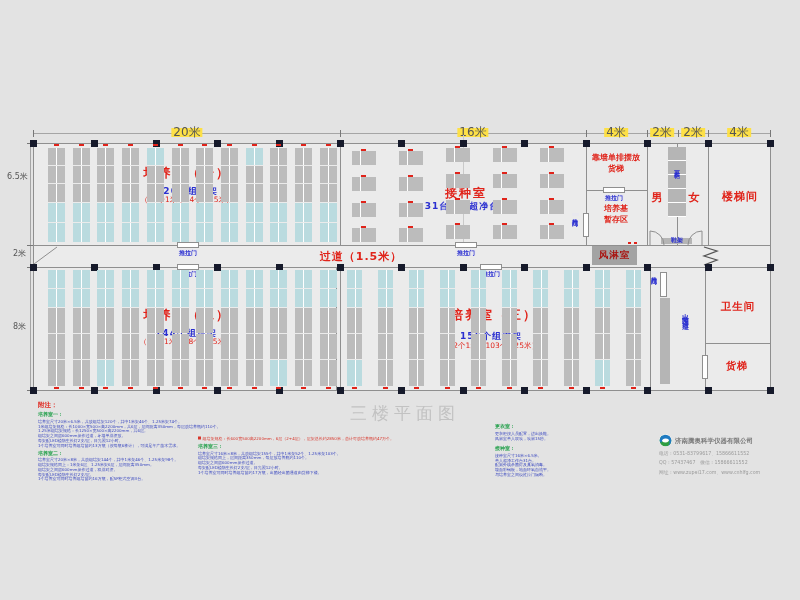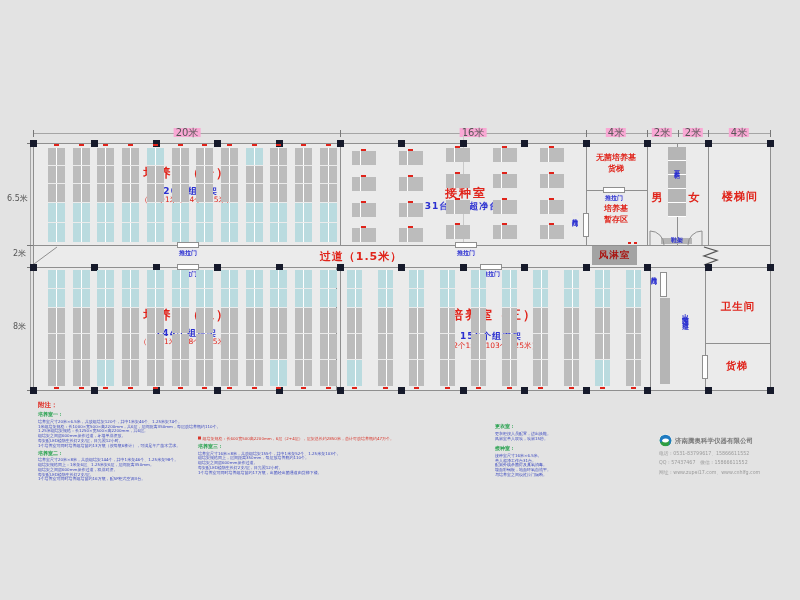--- a/index.html
+++ b/index.html
@@ -3,21 +3,21 @@
 <meta charset="utf-8">
 <style>
   html,body{margin:0;padding:0;background:#e3e3e3;}
   #app{position:relative;width:800px;height:600px;background:#e3e3e3;overflow:hidden;
        font-family:"DejaVu Sans","Liberation Sans",sans-serif;}
   .wall{position:absolute;background:#8f8f8f;}
   .wall-faint{position:absolute;background:#c9c9c9;}
   .fill{position:absolute;background:#ebebeb;}
   .dimline{position:absolute;background:#a5a5a5;}
   .dimtick{position:absolute;background:#777;}
-  .dimlbl{position:absolute;font-size:10px;color:#555;background:#f9a8d4;padding:0 2px;
+  .dimlbl{position:absolute;font-size:12px;color:#555;background:#fde047;padding:0 2px;
           transform:translateX(-50%);white-space:nowrap;line-height:9px;}
   .dimlbl-left{position:absolute;font-size:8px;color:#555;white-space:nowrap;line-height:9px;}
   .room-name{position:absolute;transform:translateX(-50%);color:#e0231a;font-weight:bold;
              font-size:12.5px;letter-spacing:2px;white-space:nowrap;background:#ebebeb;padding:0 2px;}
   .room-count{position:absolute;transform:translateX(-50%);color:#2a2fd0;font-weight:bold;
               font-size:9px;letter-spacing:1px;white-space:nowrap;background:#ebebeb;padding:0 2px;}
   .room-detail{position:absolute;transform:translateX(-50%);color:#e0231a;
                font-size:7.5px;white-space:nowrap;background:#ebebeb;padding:0 2px;}
   .red-lbl{position:absolute;transform:translateX(-50%);color:#e0231a;font-weight:bold;white-space:nowrap;}
   .blue-lbl{position:absolute;transform:translateX(-50%);color:#2a2fd0;font-weight:bold;white-space:nowrap;}
@@ -68,21 +68,21 @@
   <div class="dimlbl" style="left:616px;top:128px;">4米</div>
   <div class="dimlbl" style="left:662px;top:128px;">2米</div>
   <div class="dimlbl" style="left:693px;top:128px;">2米</div>
   <div class="dimlbl" style="left:739px;top:128px;">4米</div>
 
   <div class="dimline" style="left:30px;top:143px;width:1px;height:247px;"></div>
   <div class="dimtick" style="left:27px;top:143px;width:7px;height:1px;"></div>
   <div class="dimtick" style="left:27px;top:245px;width:7px;height:1px;"></div>
   <div class="dimtick" style="left:27px;top:267px;width:7px;height:1px;"></div>
   <div class="dimtick" style="left:27px;top:390px;width:7px;height:1px;"></div>
-  <div class="dimlbl-left" style="left:7px;top:194px;text-align:right;">6.5米</div>
+  <div class="dimlbl-left" style="left:7px;top:172px;text-align:right;">6.5米</div>
   <div class="dimlbl-left" style="left:13px;top:249px;">2米</div>
   <div class="dimlbl-left" style="left:13px;top:322px;">8米</div>
 
   <div class="wall" style="left:33px;top:143px;width:738px;height:1px;"></div>
   <div class="wall" style="left:33px;top:245px;width:738px;height:1px;"></div>
   <div class="wall" style="left:33px;top:267px;width:738px;height:1px;"></div>
   <div class="wall" style="left:33px;top:390px;width:738px;height:1px;"></div>
   <div class="wall" style="left:33px;top:143px;width:1px;height:248px;"></div>
   <div class="wall" style="left:770px;top:143px;width:1px;height:248px;"></div>
   <div class="wall-faint" style="left:463px;top:135px;width:1px;height:110px;"></div>
@@ -133,21 +133,21 @@
 
   <div class="room-name" style="left:494px;top:307px;">培养室（三）</div>
   <div class="room-count" style="left:491px;top:330px;">155个组培架</div>
   <div class="room-detail" style="left:490px;top:341px;">（52个1米，103个1.25米）</div>
 
   <div class="room-name" style="left:466px;top:185px;font-size:12px;">接种室</div>
   <div class="room-count" style="left:462px;top:200px;">31台单人超净台</div>
 
   <div class="red-lbl" style="left:361px;top:249px;font-size:11px;letter-spacing:1px;">过道（1.5米）</div>
 
-  <div class="red-lbl" style="left:616px;top:152px;font-size:8px;">无菌培养基</div>
+  <div class="red-lbl" style="left:616px;top:152px;font-size:8px;">靠墙单排摆放</div>
   <div class="red-lbl" style="left:616px;top:163px;font-size:8px;">货梯</div>
   <div class="red-lbl" style="left:616px;top:203px;font-size:8px;">培养基</div>
   <div class="red-lbl" style="left:616px;top:214px;font-size:8px;">暂存区</div>
 
   <div class="red-lbl" style="left:657px;top:190px;font-size:11px;">男</div>
   <div class="red-lbl" style="left:694px;top:190px;font-size:11px;">女</div>
   <div class="v-blue" style="left:672px;top:165px;font-size:6px;letter-spacing:1px;">更衣柜</div>
   <div class="blue-lbl" style="left:677px;top:236px;font-size:6px;">鞋架</div>
 
   <div class="red-lbl" style="left:740px;top:189px;font-size:11px;letter-spacing:1px;">楼梯间</div>
@@ -443,20 +443,21 @@
       <div style="position: absolute; left: 540px; top: 148px; width: 24px; height: 14px; background: linear-gradient(90deg, transparent 0px, transparent 8px, rgb(255, 255, 255) 8px, rgb(255, 255, 255) 9px, transparent 9px) rgb(188, 188, 188);"></div>
       <div style="position: absolute; left: 549px; top: 146px; width: 5px; height: 2px; background: rgb(224, 35, 26);"></div>
       <div style="position: absolute; left: 540px; top: 174px; width: 24px; height: 14px; background: linear-gradient(90deg, transparent 0px, transparent 8px, rgb(255, 255, 255) 8px, rgb(255, 255, 255) 9px, transparent 9px) rgb(188, 188, 188);"></div>
       <div style="position: absolute; left: 549px; top: 172px; width: 5px; height: 2px; background: rgb(224, 35, 26);"></div>
       <div style="position: absolute; left: 540px; top: 200px; width: 24px; height: 14px; background: linear-gradient(90deg, transparent 0px, transparent 8px, rgb(255, 255, 255) 8px, rgb(255, 255, 255) 9px, transparent 9px) rgb(188, 188, 188);"></div>
       <div style="position: absolute; left: 549px; top: 198px; width: 5px; height: 2px; background: rgb(224, 35, 26);"></div>
       <div style="position: absolute; left: 540px; top: 225px; width: 24px; height: 14px; background: linear-gradient(90deg, transparent 0px, transparent 8px, rgb(255, 255, 255) 8px, rgb(255, 255, 255) 9px, transparent 9px) rgb(188, 188, 188);"></div>
       <div style="position: absolute; left: 549px; top: 223px; width: 5px; height: 2px; background: rgb(224, 35, 26);"></div>
     </div>
 
+  <div id="title">三楼平面图</div>
 
   <div class="notes" style="left:38px;top:400px;width:160px;">
     <div class="notes-inner">
       <div class="nt-title">附注：</div>
       <div class="nt-h">培养室一：</div>
       <div class="nt-line">培养室尺寸20米×6.5米，共放组培架120个，其中1米架46个、1.25米架74个。</div>
       <div class="nt-line">1米组培架规格：长1000×宽500×高2200mm，共6层，层间距离350mm，每层放培养瓶约110个。</div>
       <div class="nt-line">1.25米组培架规格：长1250×宽500×高2200mm，共6层。</div>
       <div class="nt-line">组培架之间留600mm操作过道，靠墙单排摆放。</div>
       <div class="nt-line">每架配LED植物生长灯2支/层，日光照12小时。</div>

